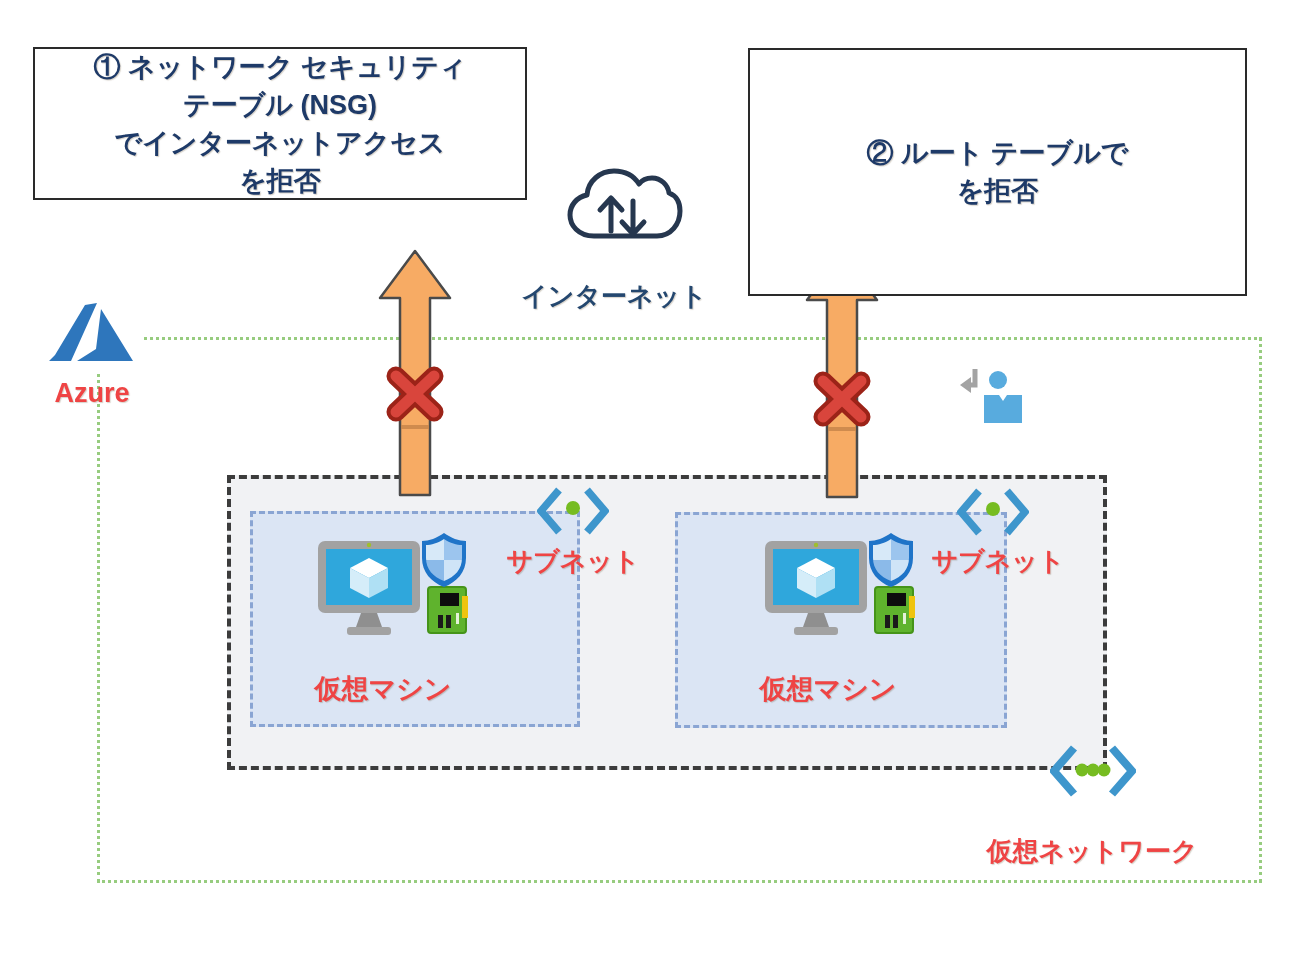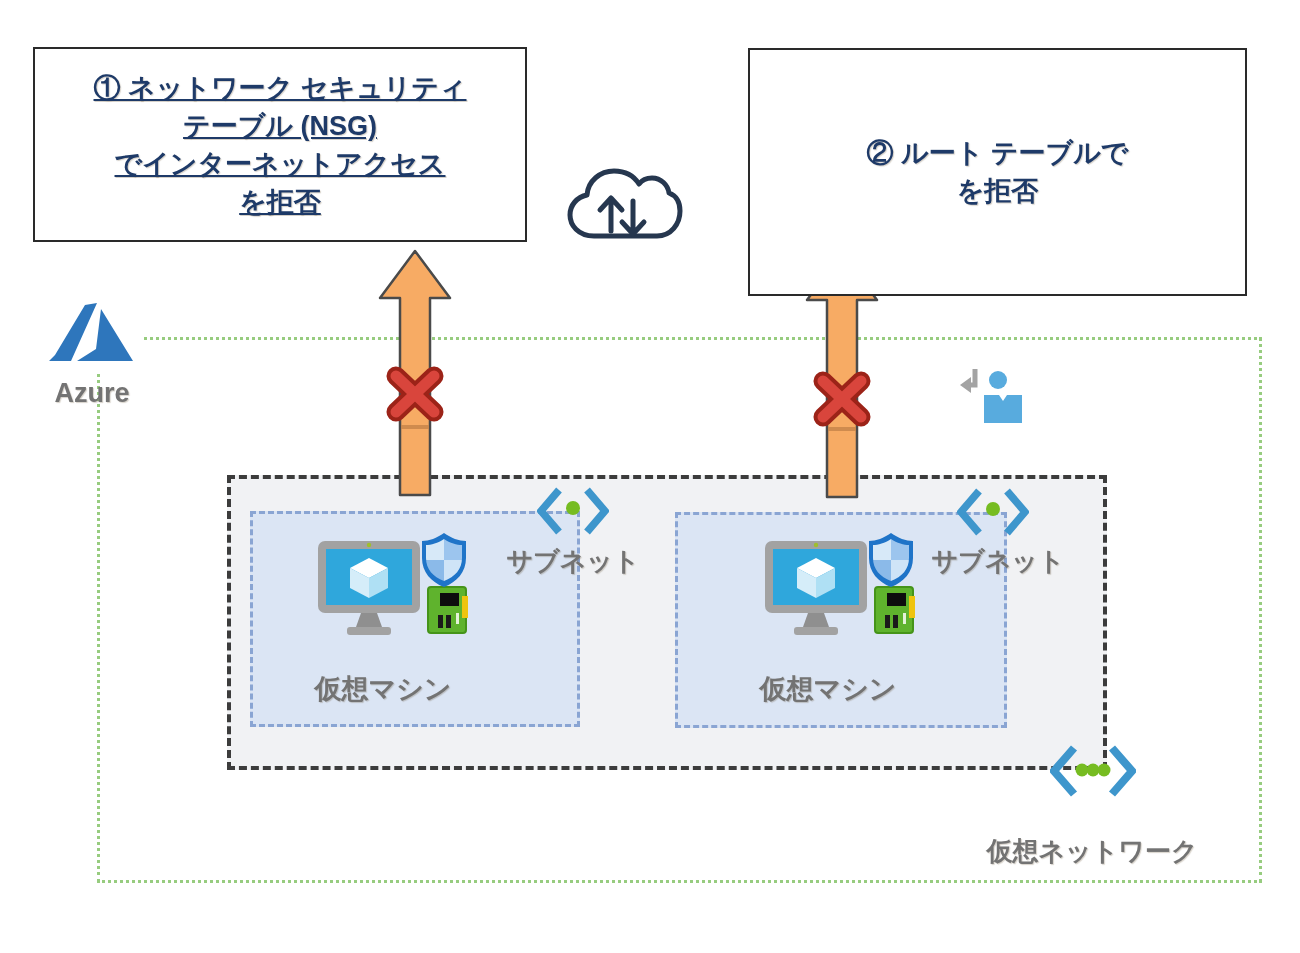--- a/index.html
+++ b/index.html
@@ -3,31 +3,31 @@
 <meta charset="utf-8">
 <style>
   html,body{margin:0;padding:0;background:#ffffff;}
   .stage{
     position:relative;width:1300px;height:953px;background:#ffffff;
     font-family:"Liberation Sans",sans-serif;overflow:hidden;
   }
   .stage *{box-sizing:border-box;}
   .abs{position:absolute;}
   .lbl{
-    position:absolute;font-weight:bold;color:#737373;text-align:center;
+    position:absolute;font-weight:bold;color:#ef4444;text-align:center;
     text-shadow:1px 1px 1px rgba(90,70,40,.25);white-space:nowrap;
   }
   
   .callout{
     position:absolute;border:2.5px solid #2a2a2a;background:#ffffff;
     display:flex;flex-direction:column;justify-content:center;align-items:center;
     text-align:center;color:#1E3A68;font-weight:bold;font-size:27px;line-height:38px;
     text-shadow:1px 1px 1px rgba(90,70,40,.25);
   }
-  #callout-nsg{left:33px;top:47px;width:494px;height:195px;text-decoration:underline;}
+  #callout-nsg{left:33px;top:47px;width:494px;height:153px;}
   #callout-route{left:748px;top:48px;width:499px;height:248px;}
   
   .azure-boundary{left:97px;top:337px;width:1165px;height:546px;border:3px dotted #97CC7F;}
   .azure-logo-wrap{left:42px;top:298px;width:100px;height:74px;background:#ffffff;
     display:flex;align-items:center;justify-content:center;}
   #azure-label{left:40px;top:378px;width:104px;font-size:27px;}
   
   .vnet-box{left:227px;top:475px;width:880px;height:295px;border:4px dashed #3C3C3C;background:#F1F2F4;}
   
   .subnet{position:absolute;border:3px dashed #8AA5D3;background:#DBE5F4;}
@@ -208,20 +208,21 @@
     </svg>
   </div>
 
   <div class="abs" id="cloud-icon">
     <svg width="122" height="84" viewBox="0 0 122 84">
       <path d="M31 73 C15 73 7 62 7 52 C7 42 14 34 24 32 C25 18 37 8 51 8 C62 8 71 13 76 21 C79 17 84 15 89 15 C98 15 105 22 106 30 C114 33 117 40 117 48 C117 61 108 73 94 73 Z" fill="none" stroke="#26374F" stroke-width="5" stroke-linejoin="round"></path>
       <path d="M48 68 V38 M37 47 L48 35 L59 47" fill="none" stroke="#26374F" stroke-width="5" stroke-linecap="round" stroke-linejoin="round"></path>
       <path d="M70 38 V68 M59 59 L70 71 L81 59" fill="none" stroke="#26374F" stroke-width="5" stroke-linecap="round" stroke-linejoin="round"></path>
     </svg>
   </div>
+  <div class="lbl" id="internet-label">インターネット</div>
 
   <div class="callout" id="callout-nsg">
     <div>① ネットワーク セキュリティ</div>
     <div>テーブル (NSG)</div>
     <div>でインターネットアクセス</div>
     <div>を拒否</div>
   </div>
   <div class="callout" id="callout-route">
     <div>② ルート テーブルで</div>
     <div>を拒否</div>

